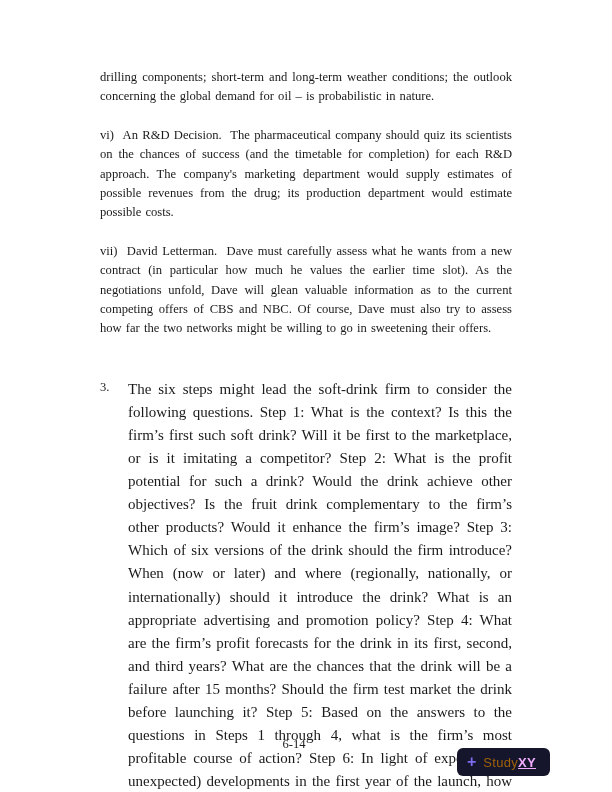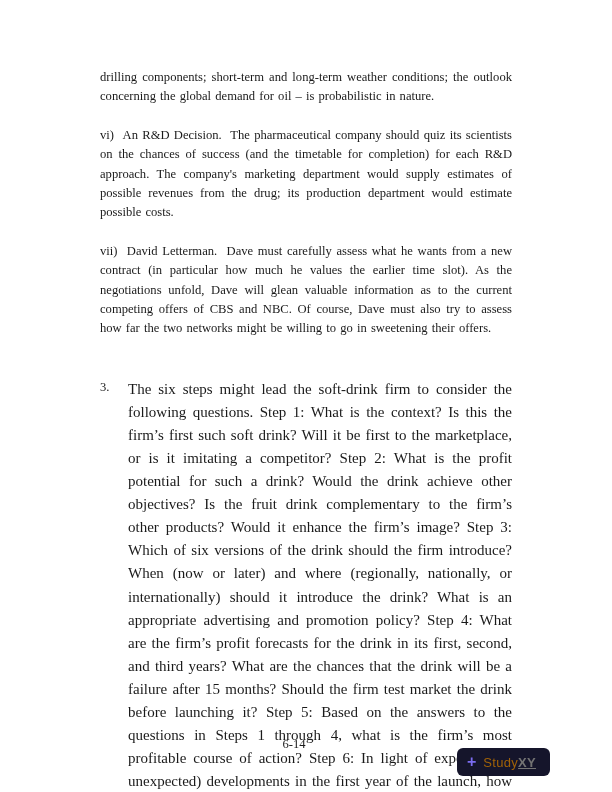--- a/index.html
+++ b/index.html
@@ -79,21 +79,21 @@
     font-size: 13px;
     color: #ffffff;
     letter-spacing: 0.3px;
   }
   .brand-badge .brand-text .brand-light {
     font-weight: normal;
     color: #a16207;
   }
   .brand-badge .brand-text .brand-bold {
     font-weight: bold;
-    color: #737373;
+    color: #f0abfc;
     text-decoration: underline;
   }
 </style>
 </head>
 <body>
 
 <div class="page">
   <div class="content">
 
     <p class="body-para"><span>drilling components; short-term and long-term weather conditions; the outlook concerning the global demand for oil – is probabilistic in nature.</span></p>

